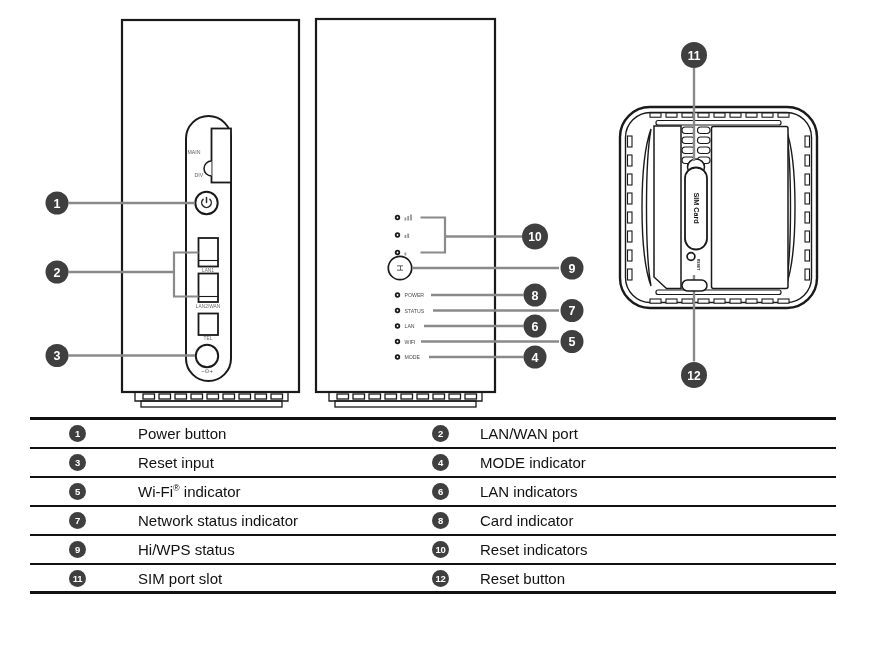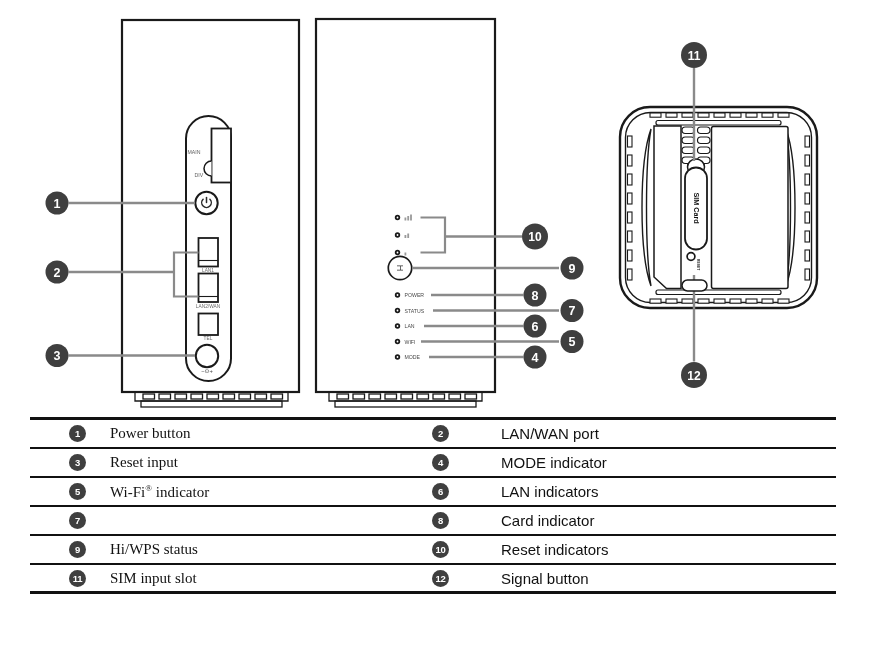--- a/index.html
+++ b/index.html
@@ -11,22 +11,22 @@
   .legend{position:absolute;left:30px;top:417px;width:806px;border-top:3px solid #111;}
   .t-row{height:29px;display:flex;align-items:center;border-bottom:2px solid #111;box-sizing:border-box;}
   .t-row.last{border-bottom:3px solid #111;}
   .cell{display:flex;align-items:center;}
   .cell-left{width:402px;padding-left:39px;box-sizing:border-box;}
   .cell-right{flex:1;}
   .badge{width:17px;height:17px;border-radius:50%;background:#3f3f3f;color:#fff;
          font-size:9.5px;font-weight:bold;display:flex;align-items:center;justify-content:center;
          flex:0 0 17px;letter-spacing:-0.3px;}
   .lbl{font-size:15px;color:#111;white-space:nowrap;}
-  .cell-left .lbl{margin-left:24px;font-family:Liberation Serif, serif;}
-  .cell-right .lbl{margin-left:52px;}
+  .cell-left .lbl{margin-left:52px;}
+  .cell-right .lbl{margin-left:31px;}
   .lbl sup{font-size:9px;}
 </style>
 </head>
 <body>
 
 <div class="canvas">
 
 <svg class="diagram-svg" width="869" height="413" viewBox="0 0 869 413">
 
   <g stroke="#1a1a1a" fill="none">
@@ -320,20 +320,21 @@
     </div>
     <div class="cell cell-right">
       <span class="badge">6</span>
       <span class="lbl">LAN indicators</span>
     </div>
   </div>
 
   <div class="t-row">
     <div class="cell cell-left">
       <span class="badge">7</span>
+      <span class="lbl">Network status indicator</span>
     </div>
     <div class="cell cell-right">
       <span class="badge">8</span>
       <span class="lbl">Card indicator</span>
     </div>
   </div>
 
   <div class="t-row">
     <div class="cell cell-left">
       <span class="badge">9</span>
@@ -341,22 +342,22 @@
     </div>
     <div class="cell cell-right">
       <span class="badge">10</span>
       <span class="lbl">Reset indicators</span>
     </div>
   </div>
 
   <div class="t-row last">
     <div class="cell cell-left">
       <span class="badge">11</span>
-      <span class="lbl">SIM input slot</span>
+      <span class="lbl">SIM port slot</span>
     </div>
     <div class="cell cell-right">
       <span class="badge">12</span>
-      <span class="lbl">Signal button</span>
+      <span class="lbl">Reset button</span>
     </div>
   </div>
 
 </div>
 </div>
 
 </body></html>

